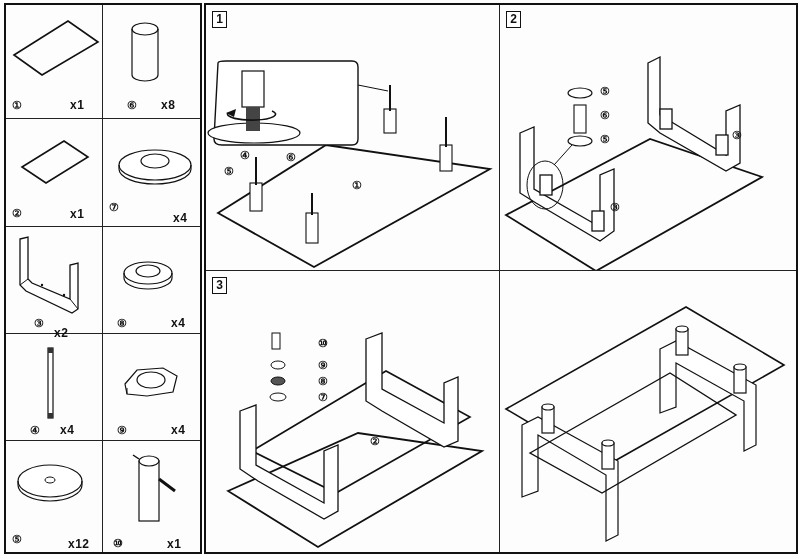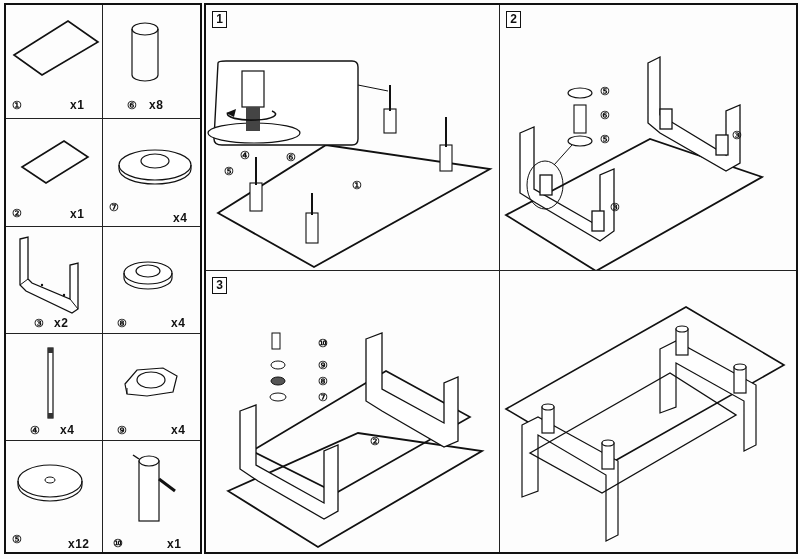--- a/index.html
+++ b/index.html
@@ -31,21 +31,21 @@
       <span class="qty" style="left:64px;top:93px;">x1</span>
     </div>
     <div class="cell" style="left:97px;top:0;width:97px;height:114px;border-right:none;">
       <svg width="97" height="114">
         <ellipse cx="42" cy="24" rx="13" ry="6" fill="#fff" stroke="#111" stroke-width="1.2"></ellipse>
         <line x1="29" y1="24" x2="29" y2="70" stroke="#111" stroke-width="1.2"></line>
         <line x1="55" y1="24" x2="55" y2="70" stroke="#111" stroke-width="1.2"></line>
         <path d="M29,70 A13,6 0 0 0 55,70" fill="none" stroke="#111" stroke-width="1.2"></path>
       </svg>
       <span class="num" style="left:24px;top:94px;">⑥</span>
-      <span class="qty" style="left:46px;top:93px;">x8</span>
+      <span class="qty" style="left:58px;top:93px;">x8</span>
     </div>
 
     <div class="cell" style="left:0;top:114px;width:97px;height:108px;">
       <svg width="97" height="108">
           <polygon points="16,48 58,22 82,38 40,64" fill="none" stroke="#111" stroke-width="1.6"></polygon>
         </svg>
       <span class="num" style="left:6px;top:88px;">②</span>
       <span class="qty" style="left:64px;top:88px;">x1</span>
     </div>
     <div class="cell" style="left:97px;top:114px;width:97px;height:108px;border-right:none;">
@@ -60,21 +60,21 @@
 
     <div class="cell" style="left:0;top:222px;width:97px;height:107px;">
       <svg width="97" height="107">
         <path d="M14,12 L22,10 L22,52 L26,56 L64,72 L64,38 L72,36 L72,82 L66,86 L20,64 L14,58 Z" fill="#fff" stroke="#111" stroke-width="1.3"></path>
         <line x1="22" y1="52" x2="14" y2="58" stroke="#111" stroke-width="1"></line>
         <line x1="64" y1="72" x2="72" y2="82" stroke="#111" stroke-width="1"></line>
         <circle cx="36" cy="58" r="1.2" fill="#111"></circle>
           <circle cx="58" cy="68" r="1.2" fill="#111"></circle>
       </svg>
       <span class="num" style="left:28px;top:90px;">③</span>
-      <span class="qty" style="left:48px;top:89px;">x2</span>
+      <span class="qty" style="left:48px;top:99px;">x2</span>
     </div>
     <div class="cell" style="left:97px;top:222px;width:97px;height:107px;border-right:none;">
       <svg width="97" height="107">
         <ellipse cx="45" cy="46" rx="24" ry="11" fill="#fff" stroke="#111" stroke-width="1.2"></ellipse>
         <path d="M21,46 L21,51 A24,11 0 0 0 69,51 L69,46" fill="none" stroke="#111" stroke-width="1.2"></path>
         <ellipse cx="45" cy="44" rx="12" ry="6" fill="#fff" stroke="#111" stroke-width="1.2"></ellipse>
       </svg>
       <span class="num" style="left:14px;top:90px;">⑧</span>
       <span class="qty" style="left:68px;top:89px;">x4</span>
     </div>

